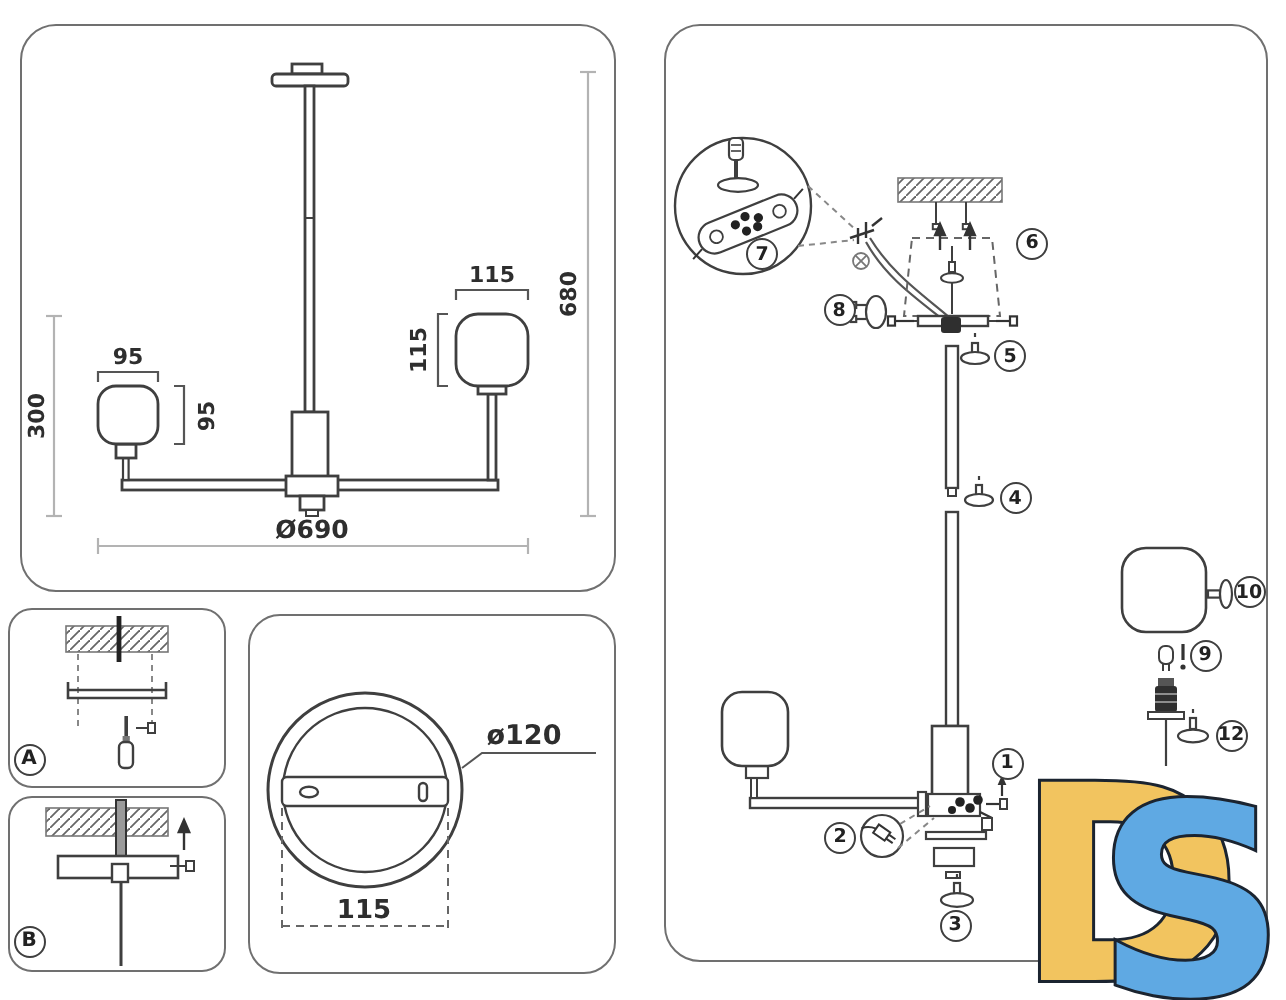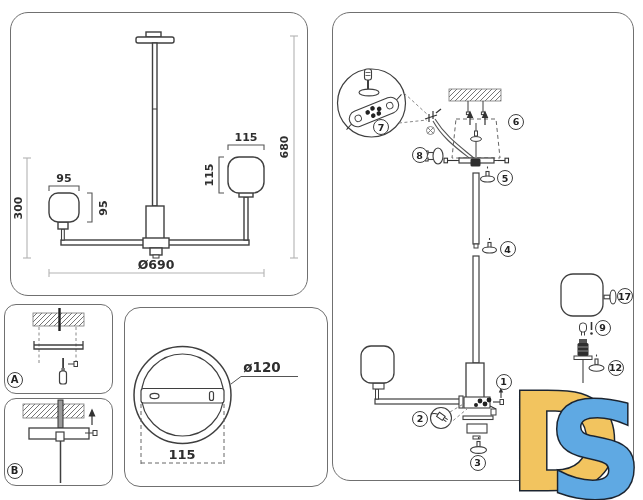--- a/index.html
+++ b/index.html
@@ -2,21 +2,21 @@
 <html><head>
 <meta charset="utf-8">
 <style>
   html,body{margin:0;padding:0;background:#ffffff;}
   #stage{position:relative;width:643px;height:500px;background:#ffffff;overflow:hidden;
          font-family:"DejaVu Sans",sans-serif;}
   .panel{position:absolute;background:#fff;border:1.4px solid #707070;box-sizing:border-box;}
   #panel-main{left:10px;top:12px;width:298px;height:284px;border-radius:18px;}
   #panel-a{left:4px;top:304px;width:109px;height:90px;border-radius:12px;}
   #panel-b{left:4px;top:398px;width:109px;height:88px;border-radius:12px;}
-  #panel-c{left:124px;top:307px;width:204px;height:180px;border-radius:16px;}
+  #panel-c{left:124px;top:307px;width:184px;height:180px;border-radius:16px;}
   #panel-right{left:332px;top:12px;width:302px;height:469px;border-radius:18px;}
   .panel svg{position:absolute;left:0;top:0;}
   .badge{position:absolute;width:16px;height:16px;border:1.3px solid #3f3f3f;border-radius:50%;
          background:#fff;display:flex;align-items:center;justify-content:center;
          font-size:9.5px;font-weight:bold;color:#222;box-sizing:border-box;z-index:5;}
   .badge.lg{font-size:10px;}
   #logo{position:absolute;left:508px;top:386px;width:135px;height:114px;overflow:hidden;z-index:8;}
   text{font-family:"DejaVu Sans",sans-serif;}
   .dimtxt{font-size:11px;font-weight:600;fill:#2e2e2e;}
   .dimtxt-big{font-size:12.5px;font-weight:600;fill:#2e2e2e;}
@@ -338,21 +338,21 @@
 
   <div class="badge" style="left:495.5px;top:373.5px">1</div>
   <div class="badge" style="left:412px;top:410.5px">2</div>
   <div class="badge" style="left:469.5px;top:454.5px">3</div>
   <div class="badge" style="left:499.5px;top:241px">4</div>
   <div class="badge" style="left:497px;top:170px">5</div>
   <div class="badge" style="left:508px;top:113.5px">6</div>
   <div class="badge" style="left:373px;top:119px">7</div>
   <div class="badge" style="left:411.5px;top:147px">8</div>
   <div class="badge" style="left:594.5px;top:319.5px">9</div>
-  <div class="badge" style="left:616.5px;top:288px">17</div>
+  <div class="badge" style="left:616.5px;top:288px">10</div>
   <div class="badge" style="left:607.5px;top:359.5px">12</div>
   <div class="badge lg" style="left:6.5px;top:371.5px">A</div>
   <div class="badge lg" style="left:6.5px;top:462.5px">B</div>
 
   <div id="logo">
     <svg width="135" height="114" viewBox="0 0 135 114">
       <text x="0" y="104" font-size="136" font-weight="bold" fill="#F2C45F" stroke="#1b2430" stroke-width="3" paint-order="stroke">D</text>
       <text x="40" y="111" font-size="132" font-weight="bold" fill="#5FA9E3" stroke="#1b2430" stroke-width="3" paint-order="stroke">S</text>
     </svg>
   </div>

